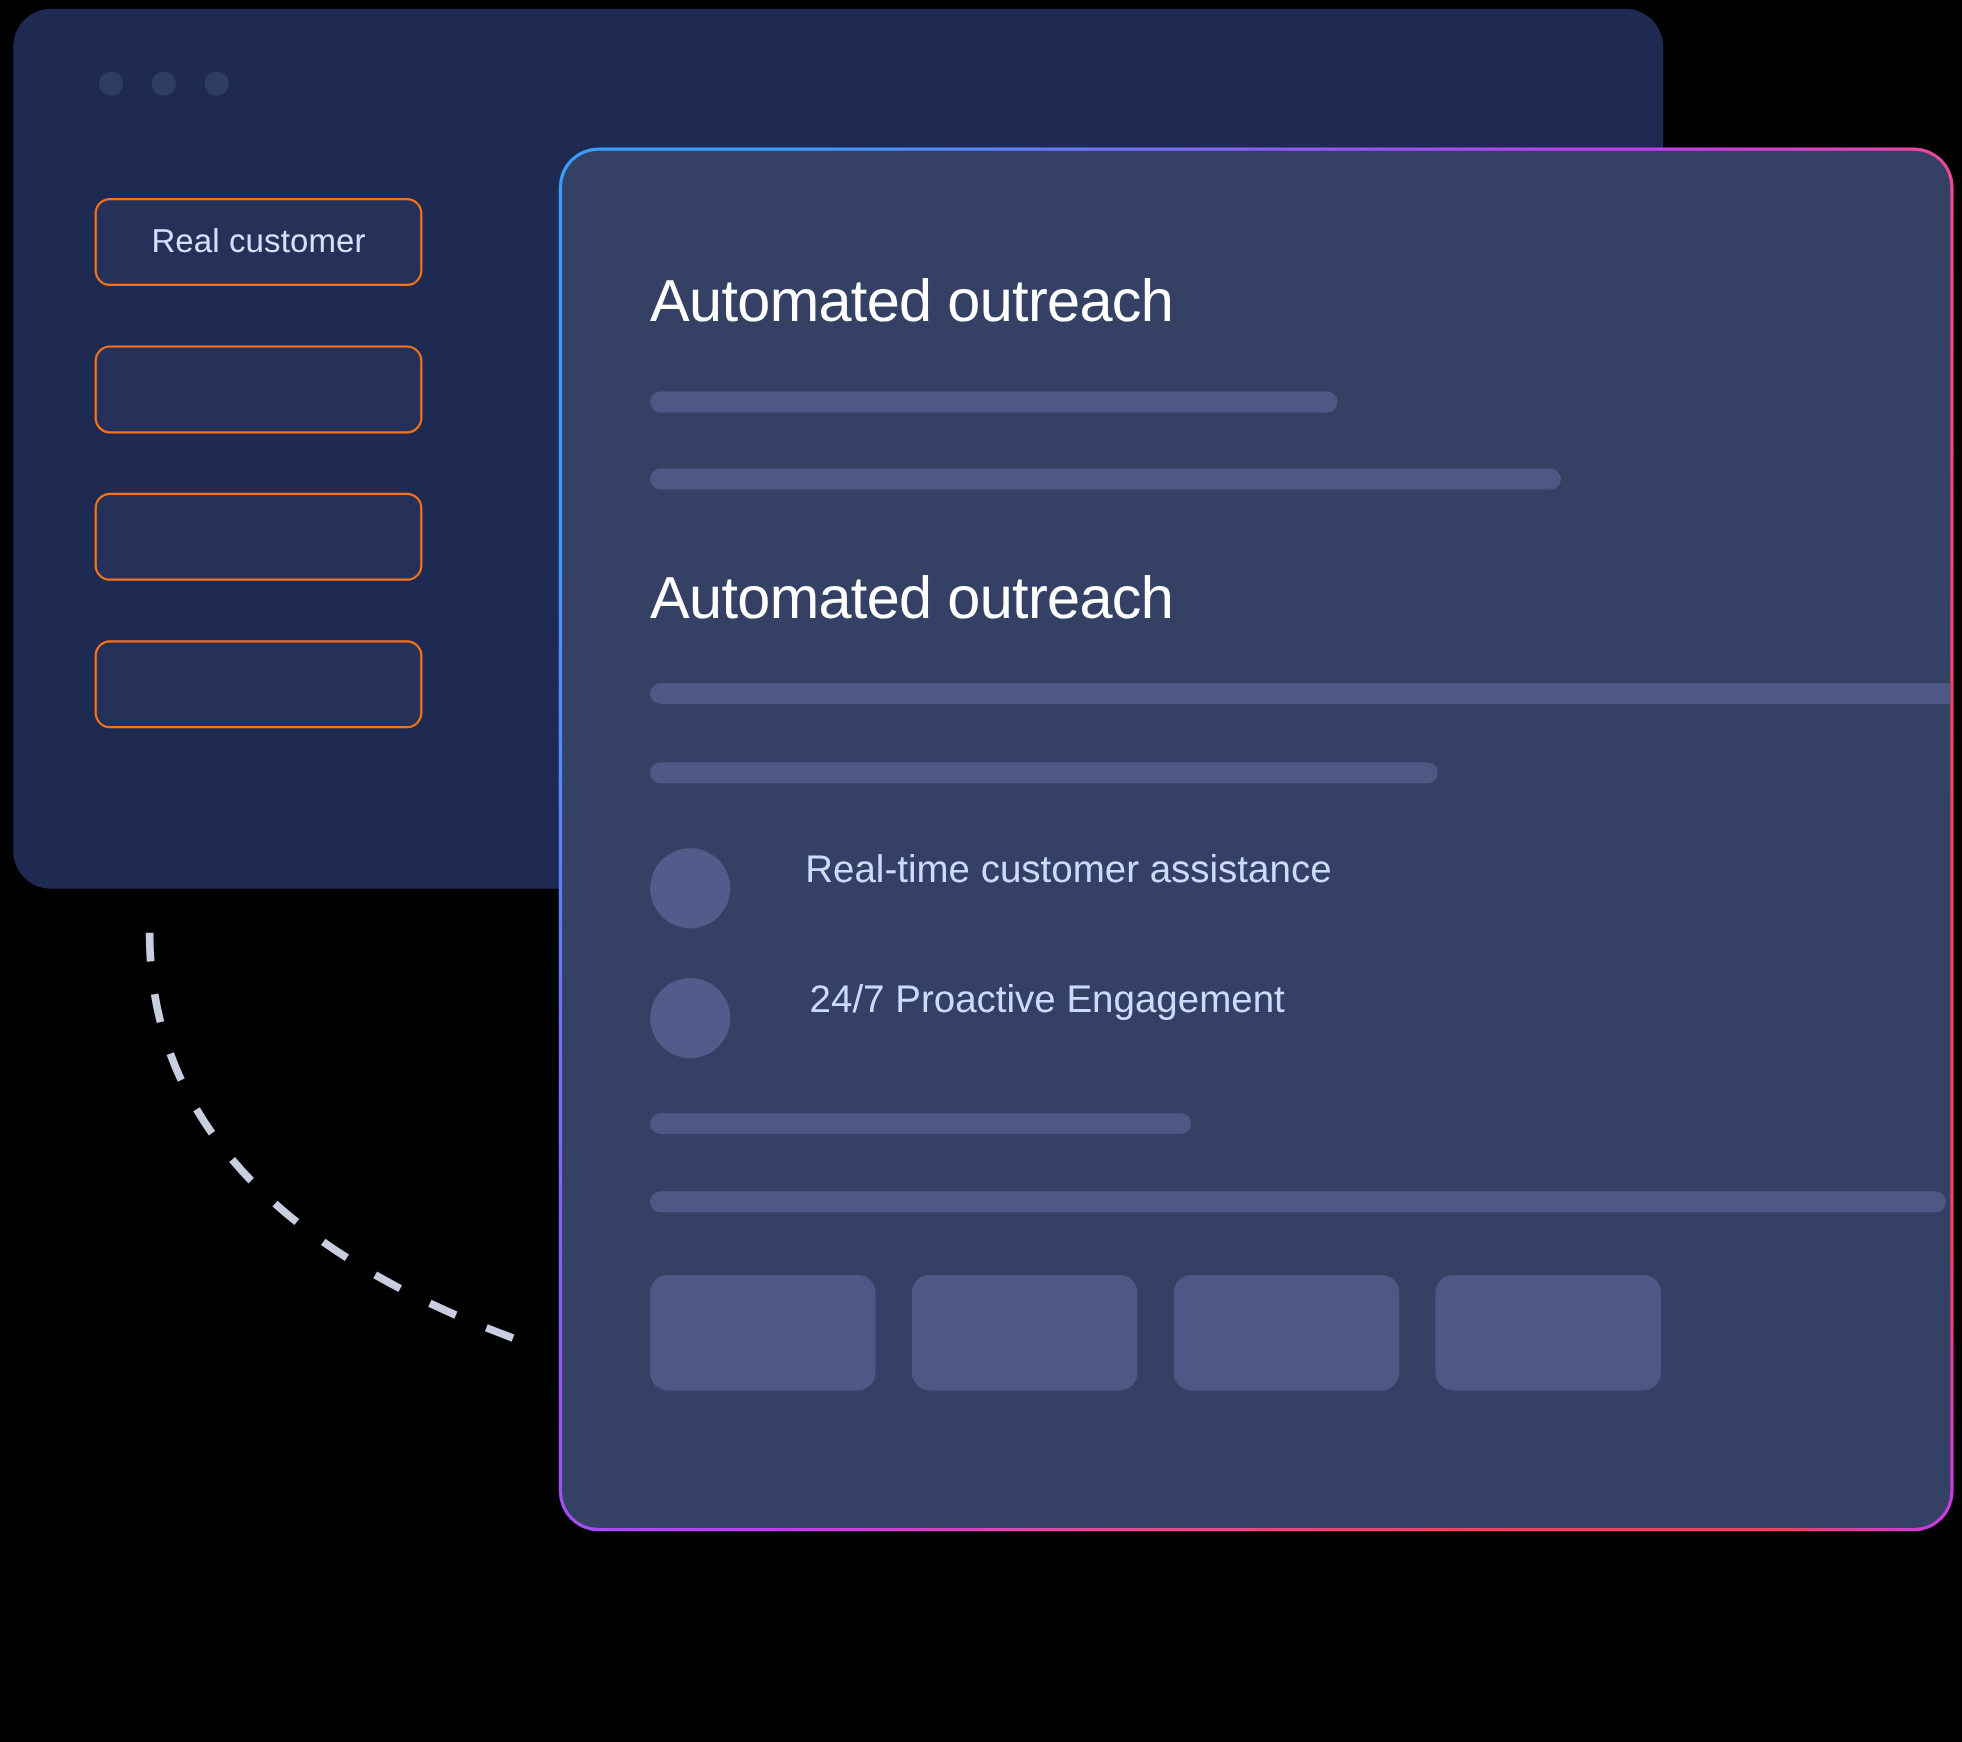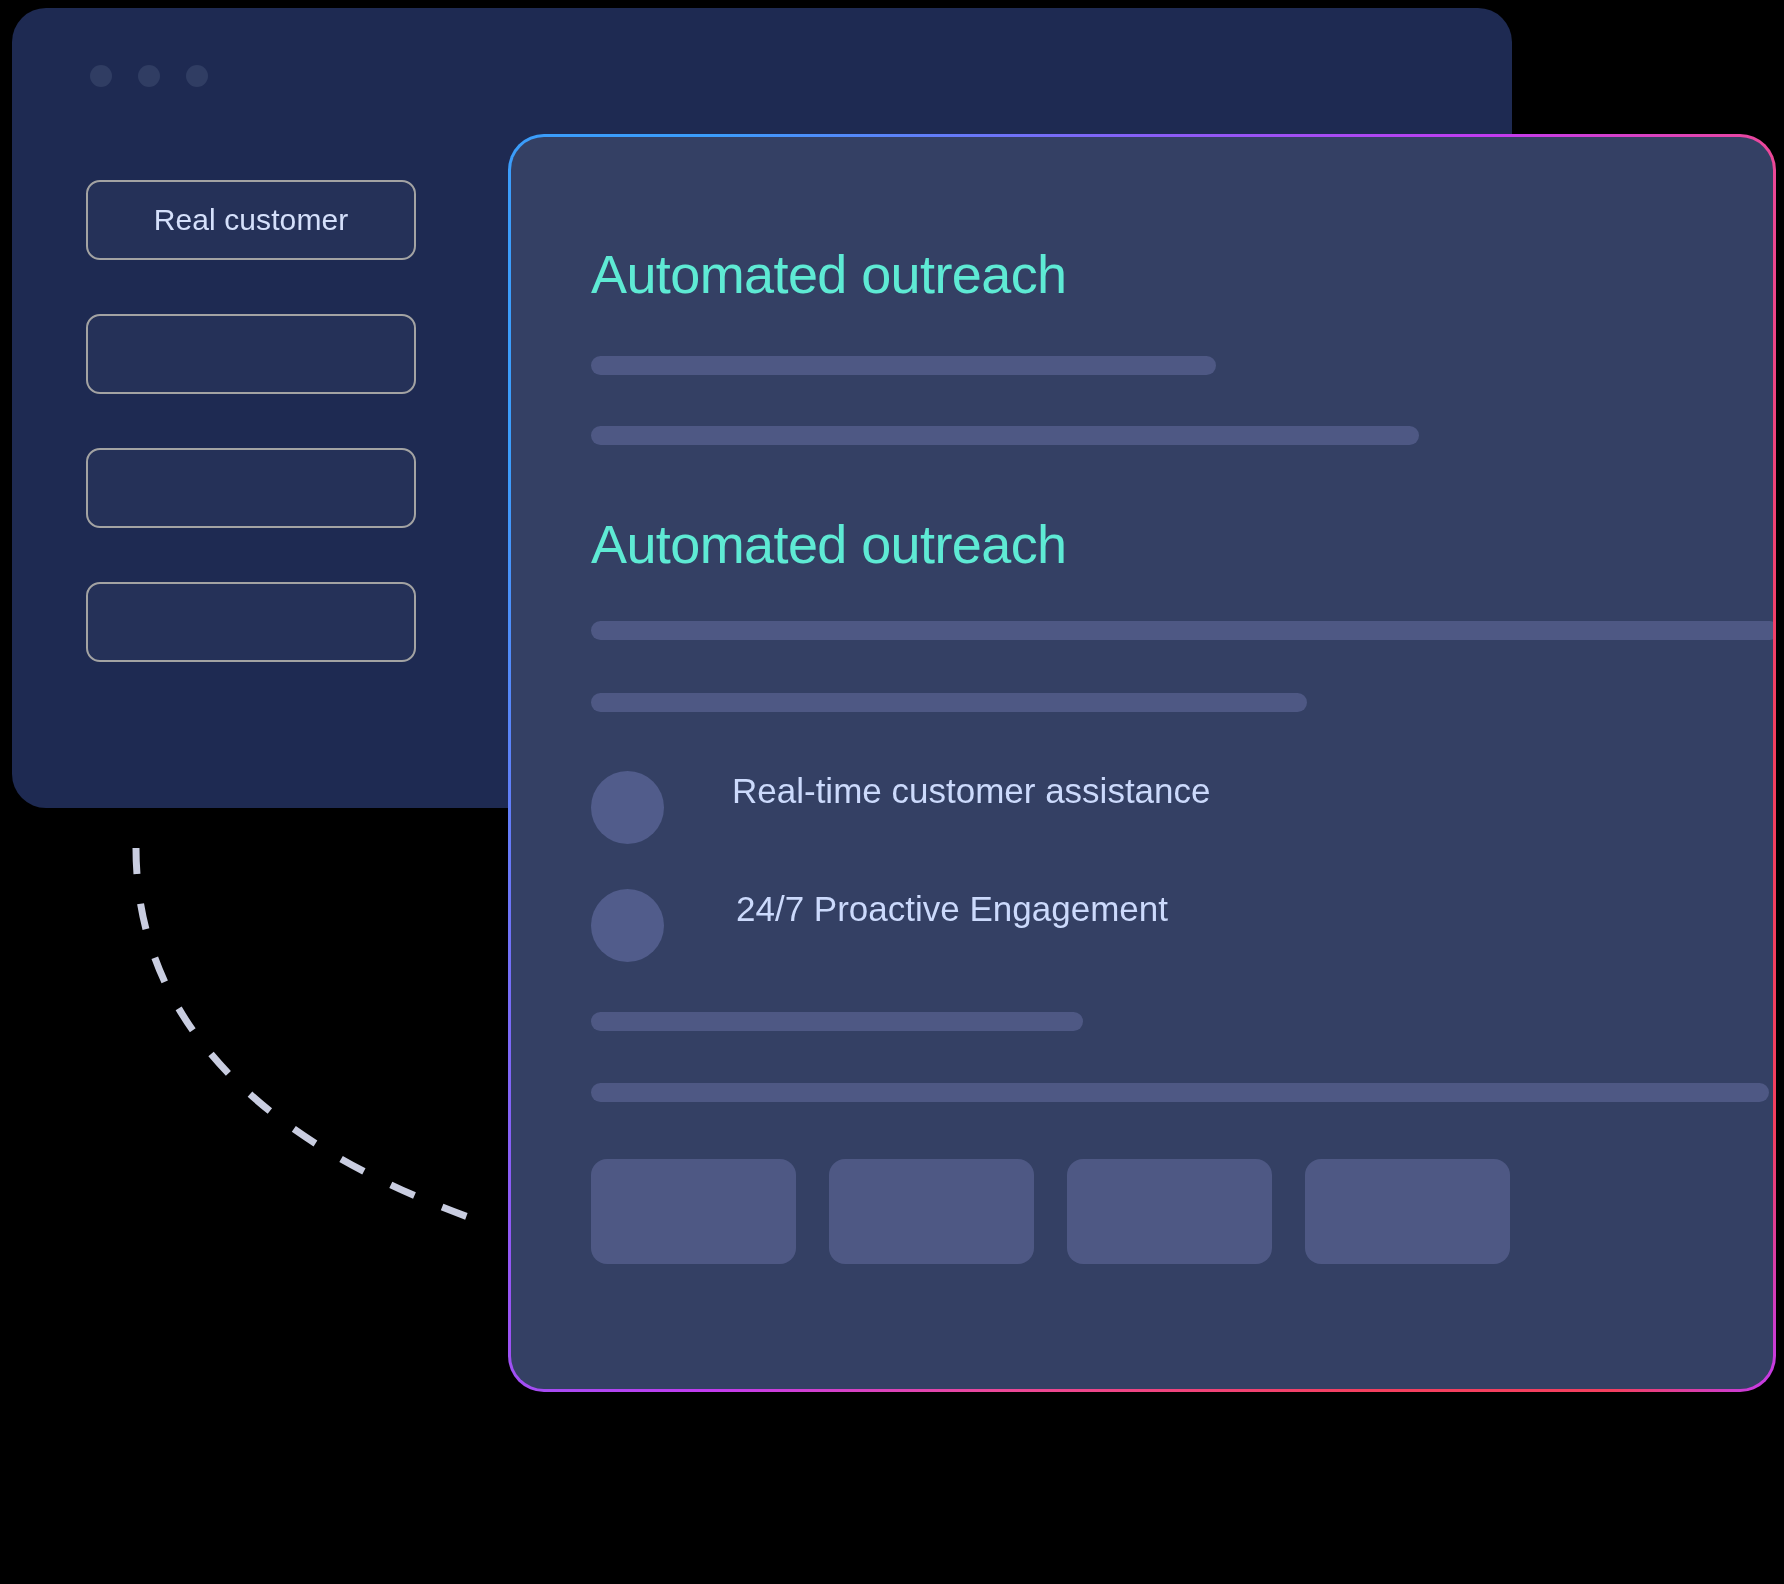--- a/index.html
+++ b/index.html
@@ -51,23 +51,23 @@
   }
 
   .sidebar {
     position: absolute;
     left: 74px;
     top: 172px;
     width: 330px;
   }
 
   .side-box {
-    width: 330px;
+    width: 298px;
     height: 80px;
-    border: 2px solid #a3a3a3;
+    border: 2px solid #f97316;
     border-radius: 14px;
     background: rgba(255,255,255,0.035);
     display: flex;
     align-items: center;
     justify-content: center;
     margin-bottom: 54px;
   }
   .side-box.first { height: 80px; }
 
   .side-box-label {
@@ -110,21 +110,21 @@
   .front-card {
     width: 100%;
     height: 100%;
     background: #344064;
     border-radius: 33px;
     position: relative;
     overflow: hidden;
   }
 
   .card-title {
-    color: #5eead4;
+    color: #ffffff;
     font-size: 54px;
     font-weight: 400;
     letter-spacing: -0.6px;
     white-space: nowrap;
   }
 
   .skel {
     background: #4e5884;
     border-radius: 10px;
     height: 19px;

